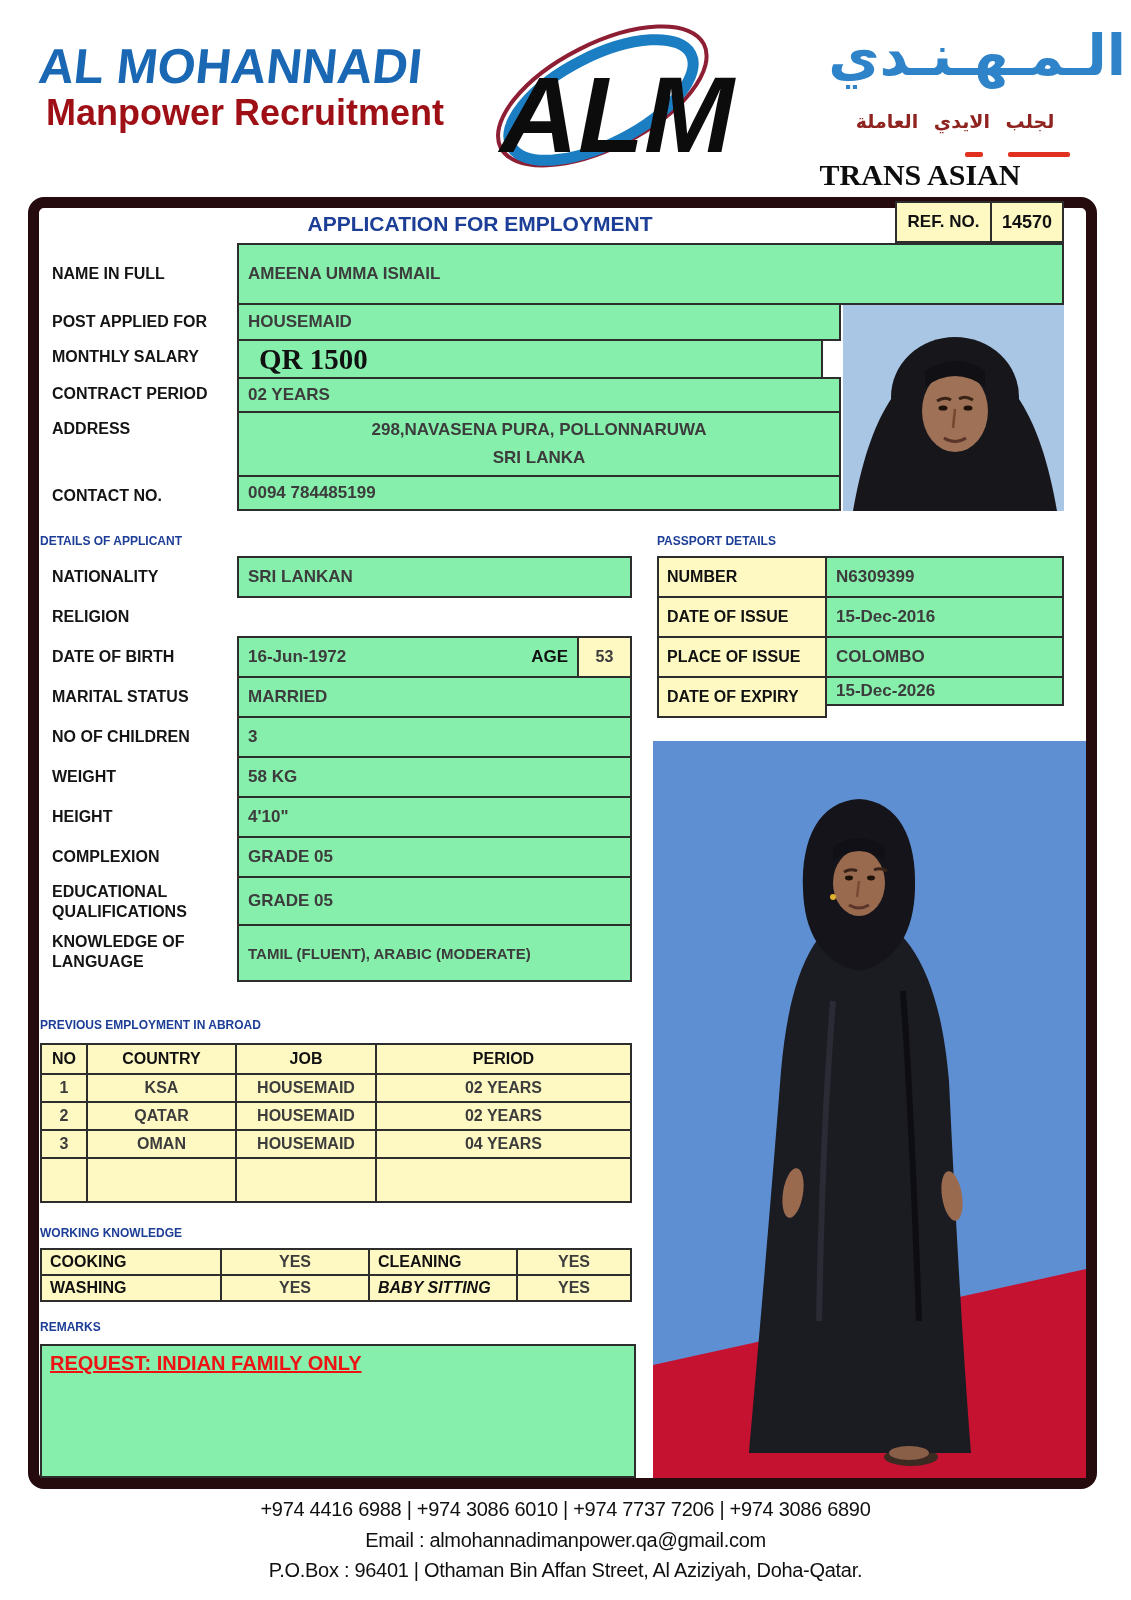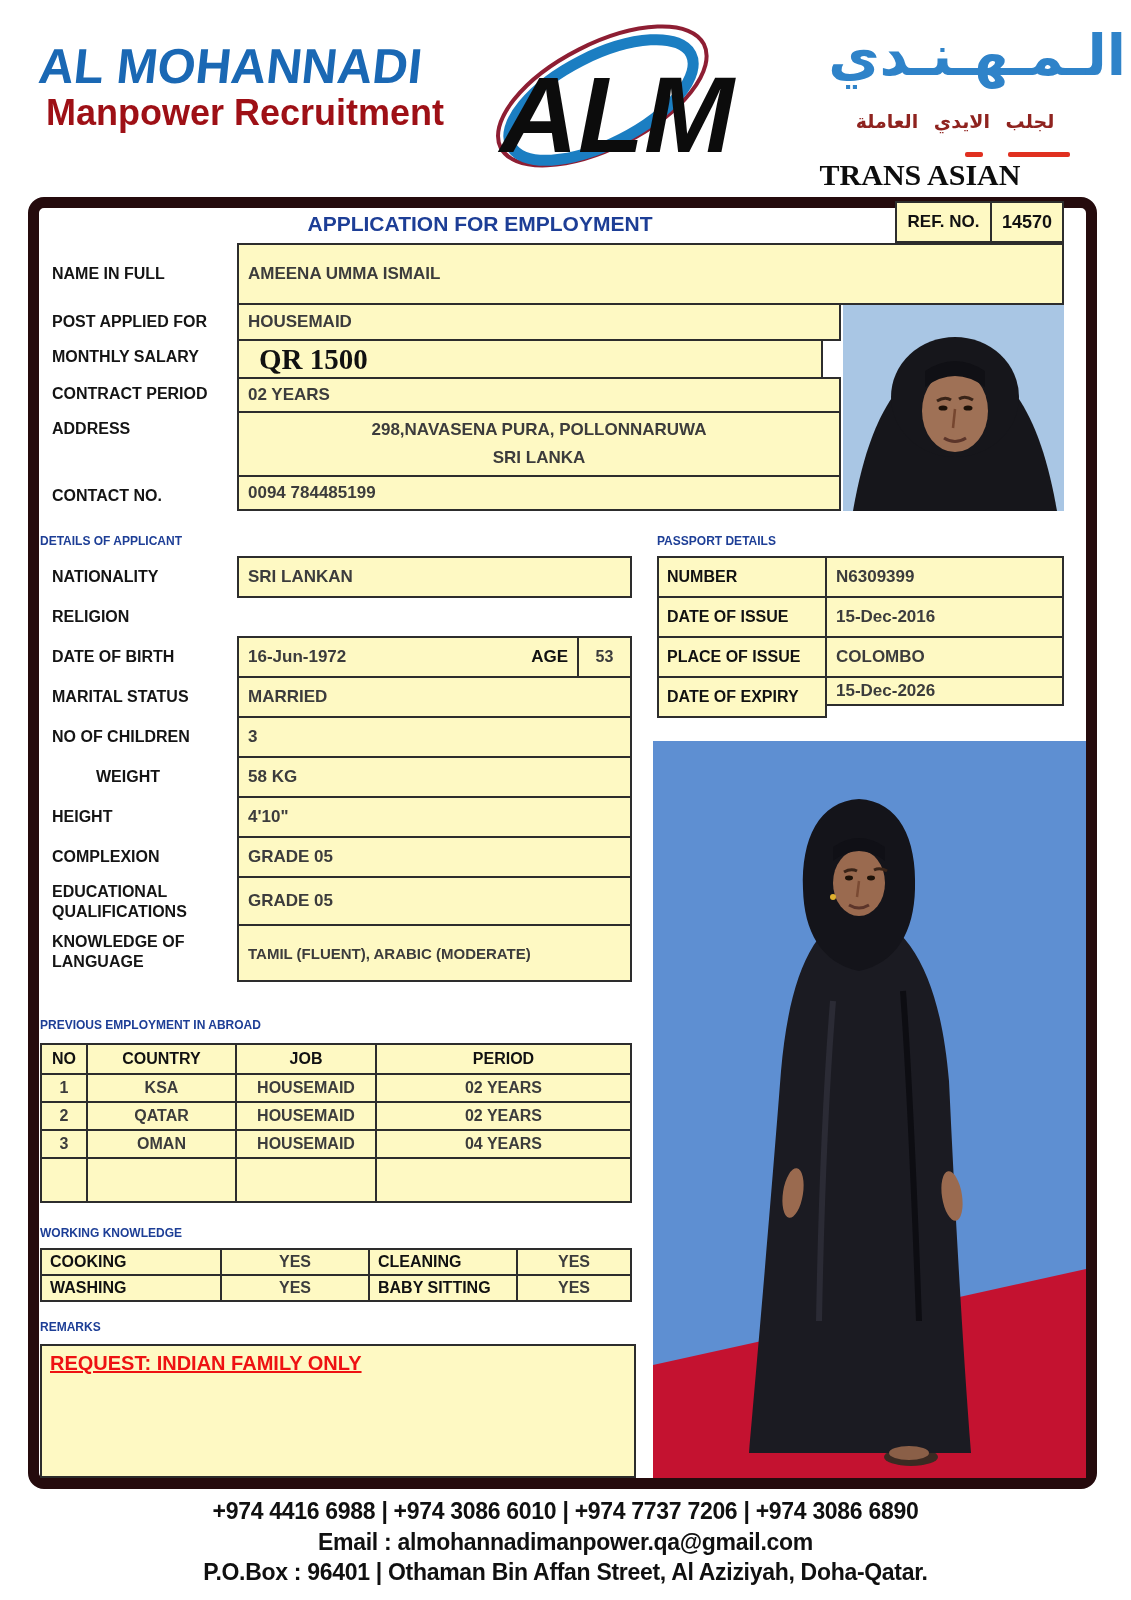--- a/index.html
+++ b/index.html
@@ -15,30 +15,30 @@
         font-weight:bold;color:#8f231f;direction:rtl;text-align:center;word-spacing:9px;}
   .red-dash{background:#e03020;height:5px;border-radius:2px;}
   .partner{left:800px;top:158px;width:240px;font-family:"Liberation Serif",serif;font-size:30px;
         font-weight:bold;color:#0d0d0d;text-align:center;}
   
   .form-shell{left:28px;top:197px;width:1069px;height:1292px;box-sizing:border-box;
         border:11px solid #250b0d;border-radius:16px;background:#fff;}
   .form-title{left:200px;top:212px;width:560px;text-align:center;font-size:21px;font-weight:bold;color:#1d3e96;}
   .sec{font-size:12px;font-weight:bold;color:#1d3e96;}
   .lbl{font-size:16px;font-weight:bold;color:#141414;line-height:20px;}
-  .box{box-sizing:border-box;border:2px solid #2d2d2d;background:#fef9c3;display:flex;align-items:center;
+  .box{box-sizing:border-box;border:2px solid #2d2d2d;background:#86efac;display:flex;align-items:center;
        padding:0 9px;font-size:17px;font-weight:bold;color:#3c3c3c;}
   .cell{box-sizing:border-box;border:2px solid #2d2d2d;background:#fef9c3;display:flex;align-items:center;
        justify-content:center;font-size:16px;font-weight:bold;color:#3c3c3c;text-align:center;}
   .cell.hdr{color:#111;}
   .cell.left{justify-content:flex-start;padding-left:8px;color:#111;}
   .salary{font-family:"Liberation Serif",serif;font-size:29px;color:#111;padding-left:20px;}
   .remark-box{align-items:flex-start;padding:6px 8px;}
   .remark-text{color:#ee1212;font-size:20px;font-weight:bold;text-decoration:underline;}
-  .foot{width:1131px;text-align:center;font-weight:bold;color:#101010;font-size:23px;letter-spacing:-0.3px;}
+  .foot{width:1131px;text-align:center;font-weight:normal;color:#101010;font-size:20px;letter-spacing:-0.3px;}
 </style>
 </head>
 <body>
 
 <div class="page">
 
   <div class="abs brand1">AL MOHANNADI</div>
   <div class="abs brand2">Manpower Recruitment</div>
 
   <div class="abs" style="left:466px;top:0px;width:270px;height:195px;">
@@ -113,21 +113,21 @@
     <span style="color:#111;">AGE</span>
   </div>
   <div class="abs cell" style="left:577px;top:636px;width:55px;height:42px;">53</div>
 
   <div class="abs lbl" style="left:52px;top:687px;">MARITAL STATUS</div>
   <div class="abs box" style="left:237px;top:676px;width:395px;height:42px;">MARRIED</div>
 
   <div class="abs lbl" style="left:52px;top:727px;">NO OF CHILDREN</div>
   <div class="abs box" style="left:237px;top:716px;width:395px;height:42px;">3</div>
 
-  <div class="abs lbl" style="left:52px;top:767px;margin-left:44px;">WEIGHT</div>
+  <div class="abs lbl" style="left:52px;top:767px;">WEIGHT</div>
   <div class="abs box" style="left:237px;top:756px;width:395px;height:42px;">58 KG</div>
 
   <div class="abs lbl" style="left:52px;top:807px;">HEIGHT</div>
   <div class="abs box" style="left:237px;top:796px;width:395px;height:42px;">4'10"</div>
 
   <div class="abs lbl" style="left:52px;top:847px;">COMPLEXION</div>
   <div class="abs box" style="left:237px;top:836px;width:395px;height:42px;">GRADE 05</div>
 
   <div class="abs lbl" style="left:52px;top:882px;width:170px;">EDUCATIONAL QUALIFICATIONS</div>
   <div class="abs box" style="left:237px;top:876px;width:395px;height:50px;">GRADE 05</div>
@@ -202,21 +202,21 @@
 
   <div class="abs sec" style="left:40px;top:1226px;">WORKING KNOWLEDGE</div>
 
   <div class="abs cell left" style="left:40px;top:1248px;width:182px;height:28px;">COOKING</div>
   <div class="abs cell" style="left:220px;top:1248px;width:150px;height:28px;">YES</div>
   <div class="abs cell left" style="left:368px;top:1248px;width:150px;height:28px;">CLEANING</div>
   <div class="abs cell" style="left:516px;top:1248px;width:116px;height:28px;">YES</div>
 
   <div class="abs cell left" style="left:40px;top:1274px;width:182px;height:28px;">WASHING</div>
   <div class="abs cell" style="left:220px;top:1274px;width:150px;height:28px;">YES</div>
-  <div class="abs cell left" style="left:368px;top:1274px;width:150px;height:28px;">BABY SITTING</div>
+  <div class="abs cell left" style="left:368px;top:1274px;width:150px;height:28px;font-style:italic;">BABY SITTING</div>
   <div class="abs cell" style="left:516px;top:1274px;width:116px;height:28px;">YES</div>
 
   <div class="abs sec" style="left:40px;top:1320px;">REMARKS</div>
   <div class="abs box remark-box" style="left:40px;top:1344px;width:596px;height:134px;">
     <span class="remark-text">REQUEST: INDIAN FAMILY ONLY</span>
   </div>
 
   <div class="abs foot" style="top:1498px;">+974 4416 6988 | +974 3086 6010 | +974 7737 7206 | +974 3086 6890</div>
   <div class="abs foot" style="top:1529px;">Email : almohannadimanpower.qa@gmail.com</div>
   <div class="abs foot" style="top:1559px;">P.O.Box : 96401 | Othaman Bin Affan Street, Al Aziziyah, Doha-Qatar.</div>

